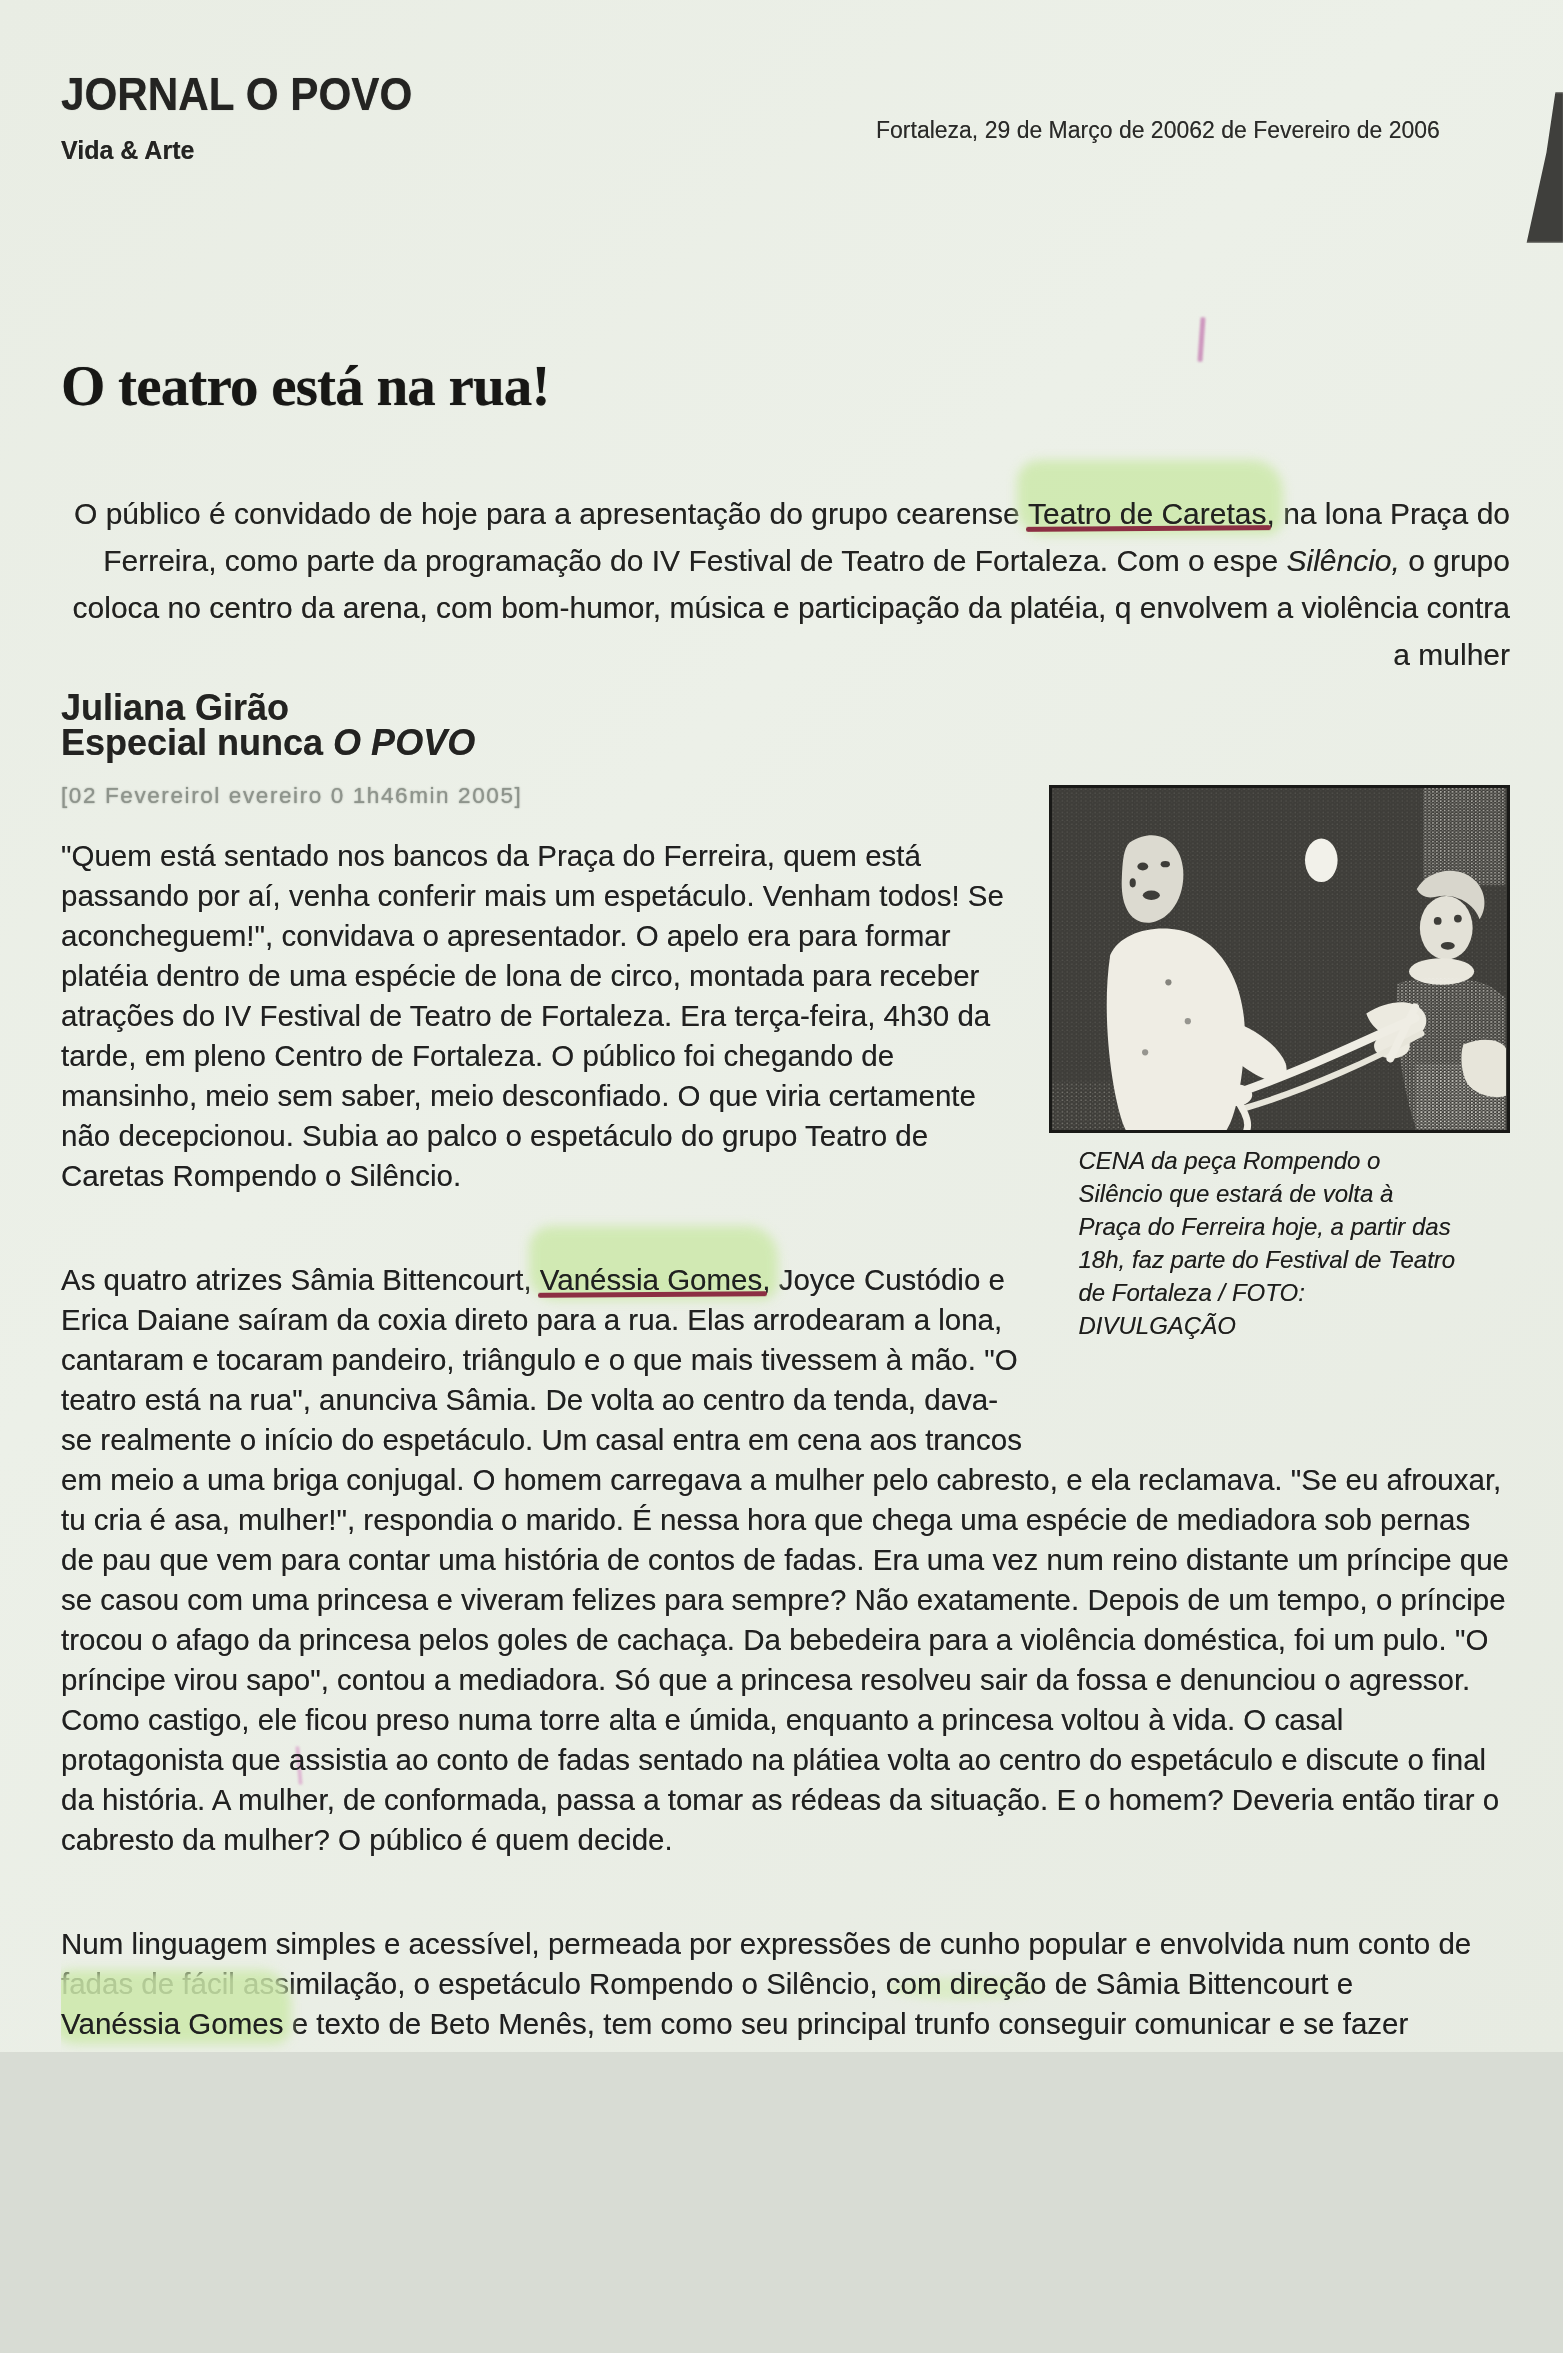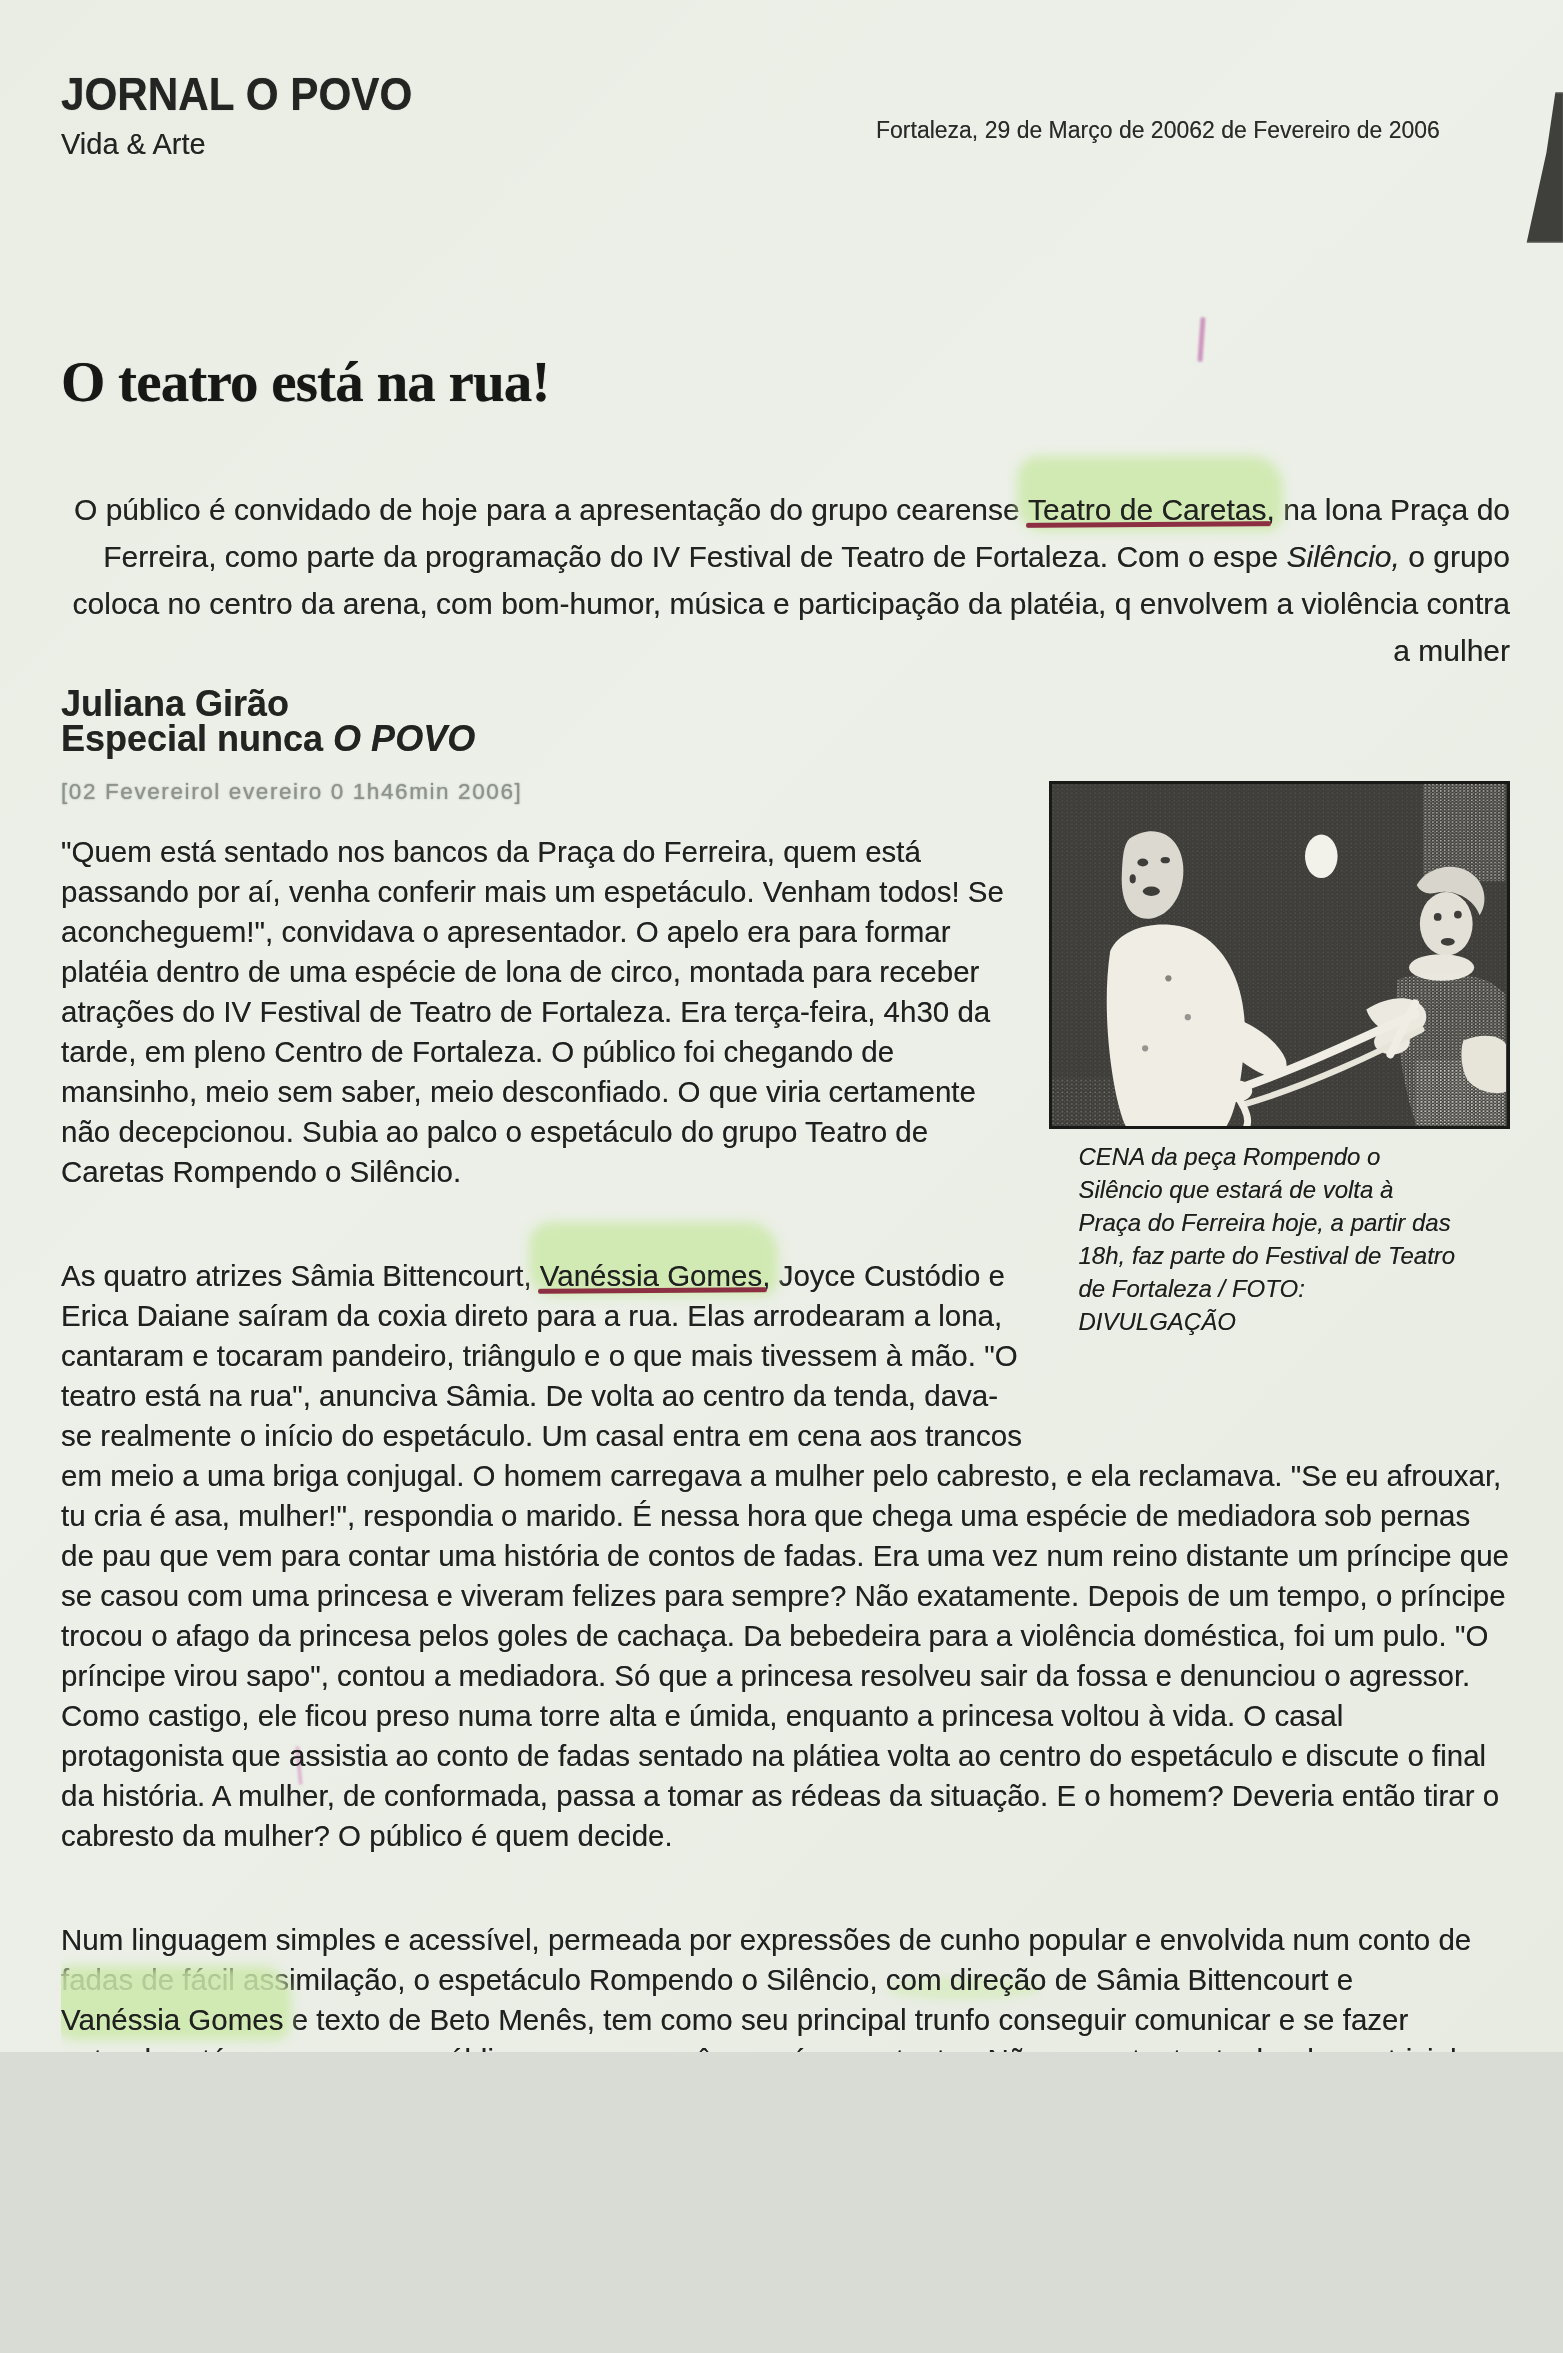--- a/index.html
+++ b/index.html
@@ -31,21 +31,21 @@
   .smudge-bottom { top:2327px; left:194px; width:225px; height:31px; background:#cfe9ad; opacity:.75; filter:blur(4.7px); }
   .strike-mark { position:absolute; top:2276px; left:435px; width:105px; height:3.1px; background:#3a3a38; opacity:.55; transform:rotate(-1deg); border-radius:1.6px; filter:blur(0.4px); }
 
   
   .masthead-block { padding-top:68px; }
   .masthead {
     font-size:44px; font-weight:700; letter-spacing:0;
     transform:scale(.96,1.04); transform-origin:left top;
     color:#242422; text-shadow:0 0 0.8px rgba(30,30,30,.6);
   }
-  .section-label { font-size:29px; font-weight:400; margin-top:10px; color:#242422; text-shadow:0 0 0.6px rgba(30,30,30,.55); }
+  .section-label { font-size:25px; font-weight:700; margin-top:18px; color:#242422; text-shadow:0 0 0.6px rgba(30,30,30,.55); }
   .dateline {
     position:absolute; top:117px; left:876px;
     font-size:23px; color:#2a2a28; text-shadow:0 0 0.6px rgba(30,30,30,.5);text-align:center;
   }
 
   
   .title {
     font-family:"Liberation Serif", serif;
     font-weight:700; font-size:57px; letter-spacing:-0.8px;
     margin:188px 0 12px 0; color:#171715;
@@ -176,21 +176,21 @@
             <path d="M248,412 C330,388 420,346 476,316" stroke="#e7e5da" stroke-width="8" fill="none" stroke-linecap="round"></path>
             <path d="M468,282 L436,348" stroke="#efede4" stroke-width="10" stroke-linecap="round"></path>
             <path d="M236,398 C252,420 254,432 251,440" stroke="#efede4" stroke-width="9" fill="none" stroke-linecap="round"></path>
             <ellipse cx="237" cy="395" rx="21" ry="14" fill="#efede4"></ellipse>
           </g>
         </svg>
       </div>
       <figcaption class="caption">CENA da peça Rompendo o Silêncio que estará de volta à Praça do Ferreira hoje, a partir das 18h, faz parte do Festival de Teatro de Fortaleza / FOTO: DIVULGAÇÃO</figcaption>
     </figure>
 
-    <p class="timestamp">[02 Fevereirol evereiro 0 1h46min 2006]</p>
+    <p class="timestamp">[02 Fevereirol evereiro 0 1h46min 2005]</p>
 
     <p class="body-para">"Quem está sentado nos bancos da Praça do Ferreira, quem está passando por aí, venha conferir mais um espetáculo. Venham todos! Se aconcheguem!", convidava o apresentador. O apelo era para formar platéia dentro de uma espécie de lona de circo, montada para receber atrações do IV Festival de Teatro de Fortaleza. Era terça-feira, 4h30 da tarde, em pleno Centro de Fortaleza. O público foi chegando de mansinho, meio sem saber, meio desconfiado. O que viria certamente não decepcionou. Subia ao palco o espetáculo do grupo Teatro de Caretas Rompendo o Silêncio.</p>
 
     <p class="body-para"><span>As quatro atrizes Sâmia Bittencourt, </span><span class="hl hl-underline">Vanéssia Gomes,</span><span> Joyce Custódio e Erica Daiane saíram da coxia direto para a rua. Elas arrodearam a lona, cantaram e tocaram pandeiro, triângulo e o que mais tivessem à mão. "O teatro está na rua", anunciva Sâmia. De volta ao centro da tenda, dava-se realmente o início do espetáculo. Um casal entra em cena aos trancos em meio a uma briga conjugal. O homem carregava a mulher pelo cabresto, e ela reclamava. "Se eu afrouxar, tu cria é asa, mulher!", respondia o marido. É nessa hora que chega uma espécie de mediadora sob pernas de pau que vem para contar uma história de contos de fadas. Era uma vez num reino distante um príncipe que se casou com uma princesa e viveram felizes para sempre? Não exatamente. Depois de um tempo, o príncipe trocou o afago da princesa pelos goles de cachaça. Da bebedeira para a violência doméstica, foi um pulo. "O príncipe virou sapo", contou a mediadora. Só que a princesa resolveu sair da fossa e denunciou o agressor. Como castigo, ele ficou preso numa torre alta e úmida, enquanto a princesa voltou à vida. O casal protagonista que assistia ao conto de fadas sentado na plátiea volta ao centro do espetáculo e discute o final da história. A mulher, de conformada, passa a tomar as rédeas da situação. E o homem? Deveria então tirar o cabresto da mulher? O público é quem decide.</span></p>
 
     <p class="body-para"><span>Num linguagem simples e acessível, permeada por expressões de cunho popular e envolvida num conto de fadas de fácil assimilação, o espetáculo Rompendo o Silêncio, com direção de Sâmia Bittencourt e </span><span class="hl">Vanéssia Gomes</span><span> e texto de Beto Menês, tem como seu principal trunfo conseguir comunicar e se fazer entender até mesmo para o público que nunca pôs os pés num teatro. Não que o teatro tenha de ser trivial, ordinário. Mas descer dos pedestais para atingir o público pode ser um bom caminho, especialmente quando se tem o apelo social para um tema como a violência doméstica. Em Rompendo o Silêncio, o teatro deixa de ser um bicho de sete cabeças. O público, formado por velhos, crianças, homens, mulheres, estudantes e mendigos, é levado a participar efetivamente do espetáculo. Ora alguém da platéia é chamado para fazer as vezes de delegado, ora para jogar arroz sobre os recém-casados, quebrando o gelo, fazendo perder o medo de estar lá. É por meio dessa simplicidade - e também do revérbero da alegria - que o recado chega ao público, talvez estimulando mulheres a romperem o silêncio ou, no mínimo, a tomarem parte dessa reflexão</span></p>
 
   </div>
 </div>
 

